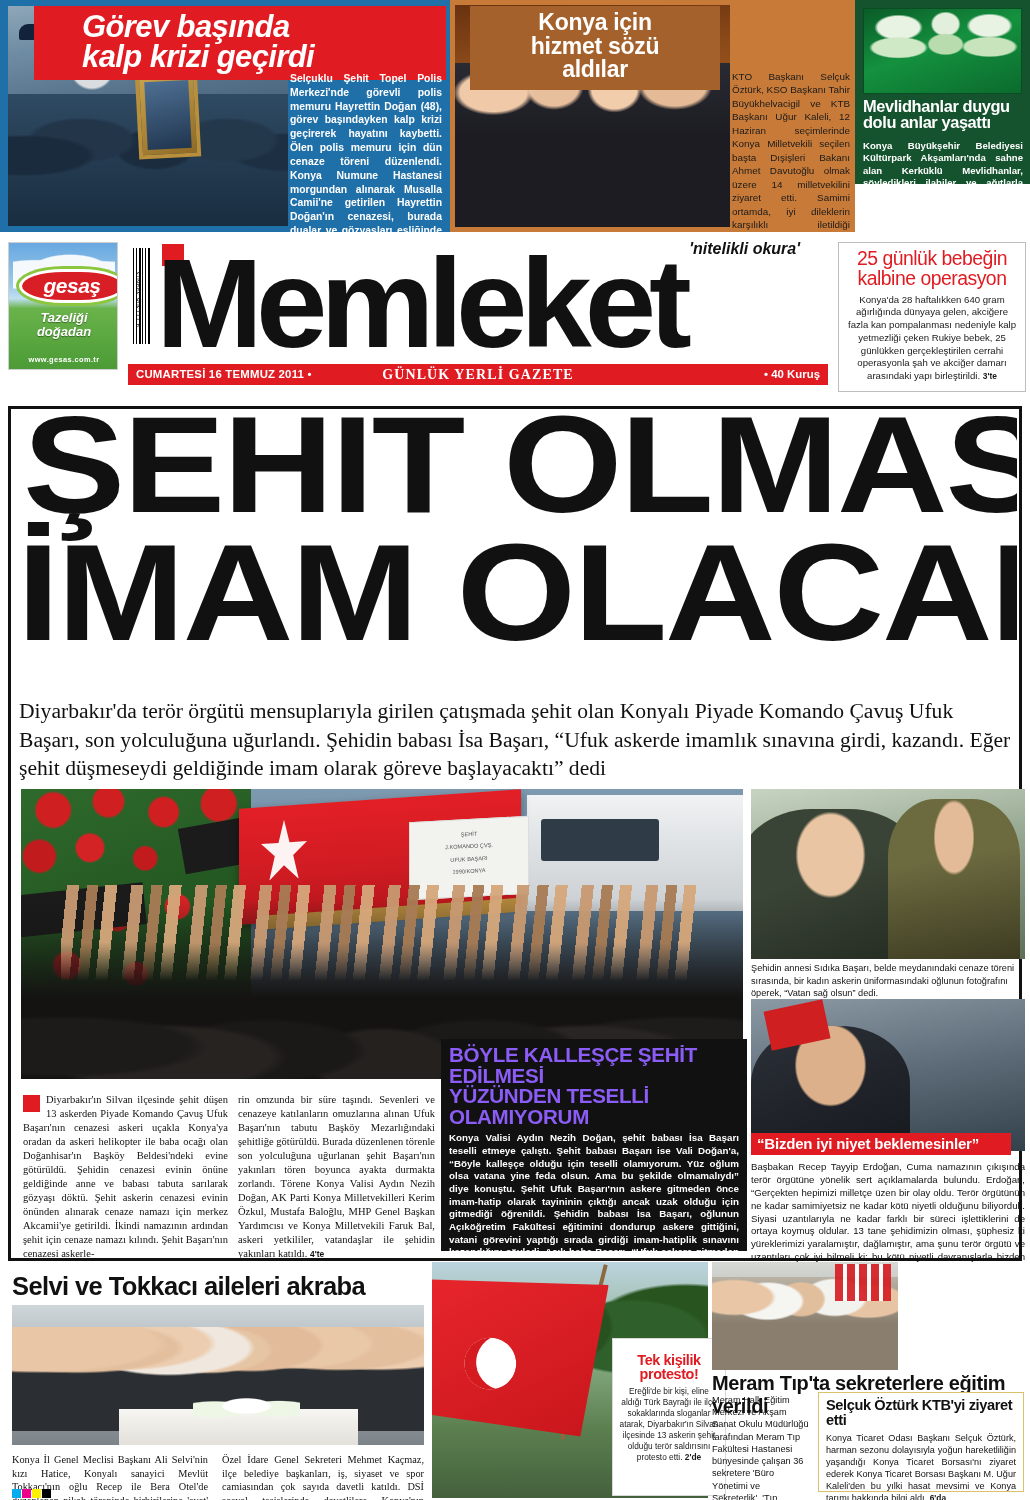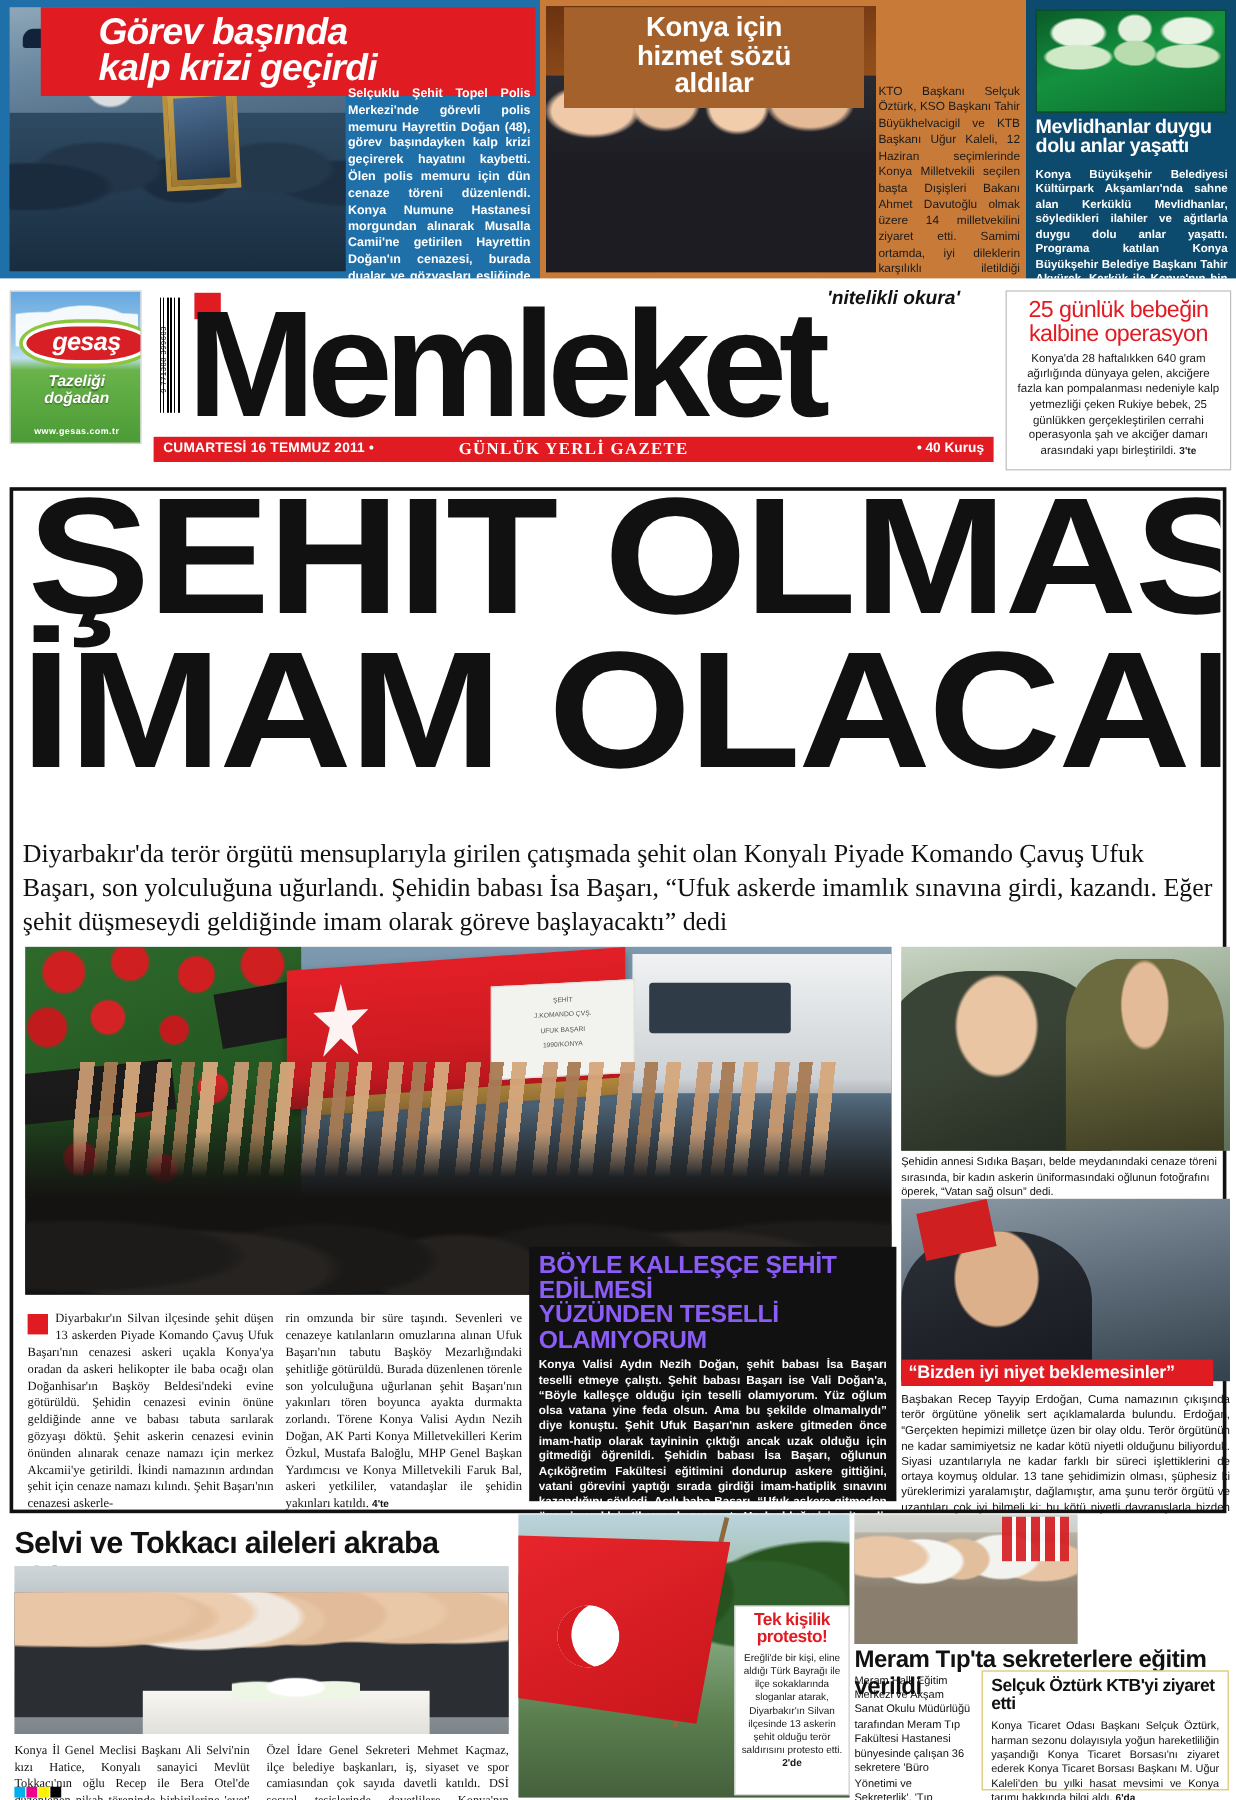--- a/index.html
+++ b/index.html
@@ -86,21 +86,21 @@
   .tb2 .banner .t{
     color:#fff; font-weight:bold; font-size:23px; line-height:1.03;
     letter-spacing:-0.3px;
   }
   .tb2 .body{
     position:absolute; left:282px; top:70px; width:118px;
     color:#1a1a1a; font-size:9.9px; line-height:1.36; text-align:justify;
   }
 
   
-  .tb3 { width:175px; height:232px; position:relative; background:#0c4a6e; padding:16px; }
+  .tb3 { width:175px; height:184px; position:relative; background:#14532d; padding:16px; }
   .tb3 .photo{
     position:absolute; left:8px; top:8px; width:159px; height:86px;
     background:linear-gradient(160deg,#0a5c28,#14913f 45%,#0b6b2d 100%);
     overflow:hidden; border:1px solid #0a4d22;
   }
   .tb3 .photo::before{
     content:""; position:absolute; inset:0;
     background:
       radial-gradient(ellipse at 22% 46%,#cfe8c6 0 15%,rgba(0,0,0,0) 17%),
       radial-gradient(ellipse at 52% 42%,#b9dcae 0 14%,rgba(0,0,0,0) 16%),
@@ -453,22 +453,22 @@
     content:""; position:absolute; left:24%; top:36%; width:52px; height:52px;
     background:#fff; border-radius:50%;
     box-shadow:14px 0 0 -2px #d51a20 inset;
     clip-path:circle(50% at 50% 50%);
   }
   .flagphoto .pole{
     position:absolute; left:150px; top:0px; width:4px; height:180px; background:#8a6a3e;
     transform:rotate(14deg);
   }
   .protest-box{
-    position:absolute; left:612px; top:1338px; width:96px; height:158px;
-    background:#fff; border:1px solid #d8d8d8; padding:4px 5px;
+    position:absolute; left:612px; top:1338px; width:114px; height:158px;
+    background:#fff; border:1px solid #d8d8d8; padding:14px 5px;
   }
   .protest-box .hl{
     color:#e01b22; font-weight:bold; font-size:14.4px; line-height:1.0; text-align:center;
     letter-spacing:-0.4px;
   }
   .protest-box .body{
     margin-top:4px; font-size:8.3px; line-height:1.33; text-align:center; color:#1a1a1a;
   }
 
   

